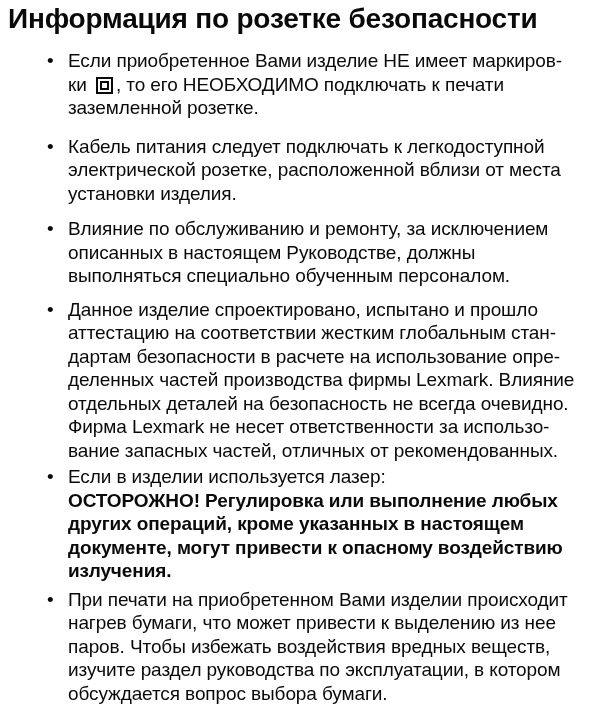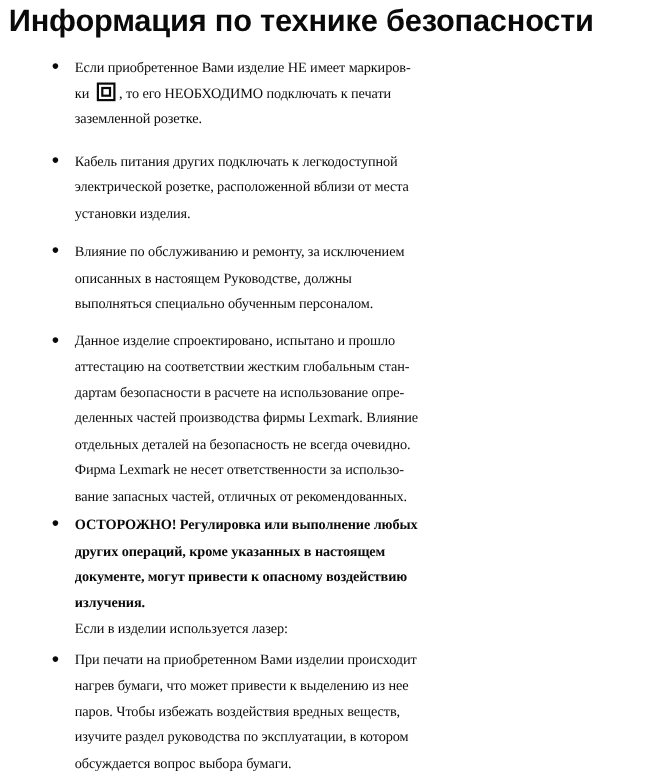--- a/index.html
+++ b/index.html
@@ -39,26 +39,25 @@
   .bullet-item.gap-10 { margin-bottom: 10px; }
   .bullet-item.gap-3  { margin-bottom: 3px;  }
   .bullet-item.gap-5  { margin-bottom: 5px;  }
   .bullet-marker {
     flex: 0 0 21px;
     width: 21px;
     font-size: 19px;
     line-height: 23.5px;
   }
   .para {
-    font-size: 13px;
+    font-size: 19px;
     line-height: 23.5px;
     width: 528px;
     white-space: pre-line;
     letter-spacing: -0.1px;
-    font-family: Liberation Serif, serif;
   }
   .para.composite {
     white-space: normal;
   }
   .pre {
     white-space: pre-line;
   }
   .warning-block {
     display: block;
     font-weight: bold;
@@ -80,34 +79,34 @@
     width: 5px;
     height: 5px;
     border: 2px solid #0a0a0a;
   }
 </style>
 </head>
 <body>
 
 <div class="page">
 
-  <h1 class="title">Информация по технике безопасности</h1>
+  <h1 class="title">Информация по розетке безопасности</h1>
 
   <div class="bullet-list">
 
     <div class="bullet-item gap-15">
       <span class="bullet-marker">•</span>
       <div class="para composite"><span class="pre">Если приобретенное Вами изделие НЕ имеет маркиров-
 ки</span> <span class="sq-symbol"><span class="sq-symbol-inner"></span></span><span class="pre">, то его НЕОБХОДИМО подключать к печати
 заземленной розетке.</span></div>
     </div>
 
     <div class="bullet-item gap-12">
       <span class="bullet-marker">•</span>
-      <div class="para">Кабель питания других подключать к легкодоступной
+      <div class="para">Кабель питания следует подключать к легкодоступной
 электрической розетке, расположенной вблизи от места
 установки изделия.</div>
     </div>
 
     <div class="bullet-item gap-10">
       <span class="bullet-marker">•</span>
       <div class="para">Влияние по обслуживанию и ремонту, за исключением
 описанных в настоящем Руководстве, должны
 выполняться специально обученным персоналом.</div>
     </div>
@@ -118,24 +117,24 @@
 аттестацию на соответствии жестким глобальным стан-
 дартам безопасности в расчете на использование опре-
 деленных частей производства фирмы Lexmark. Влияние
 отдельных деталей на безопасность не всегда очевидно.
 Фирма Lexmark не несет ответственности за использо-
 вание запасных частей, отличных от рекомендованных.</div>
     </div>
 
     <div class="bullet-item gap-5">
       <span class="bullet-marker">•</span>
-      <div class="para composite"><span class="pre warning-block">ОСТОРОЖНО! Регулировка или выполнение любых
+      <div class="para composite"><span class="pre">Если в изделии используется лазер:</span><span class="pre warning-block">ОСТОРОЖНО! Регулировка или выполнение любых
 других операций, кроме указанных в настоящем
 документе, могут привести к опасному воздействию
-излучения.</span><span class="pre">Если в изделии используется лазер:</span></div>
+излучения.</span></div>
     </div>
 
     <div class="bullet-item">
       <span class="bullet-marker">•</span>
       <div class="para">При печати на приобретенном Вами изделии происходит
 нагрев бумаги, что может привести к выделению из нее
 паров. Чтобы избежать воздействия вредных веществ,
 изучите раздел руководства по эксплуатации, в котором
 обсуждается вопрос выбора бумаги.</div>
     </div>

